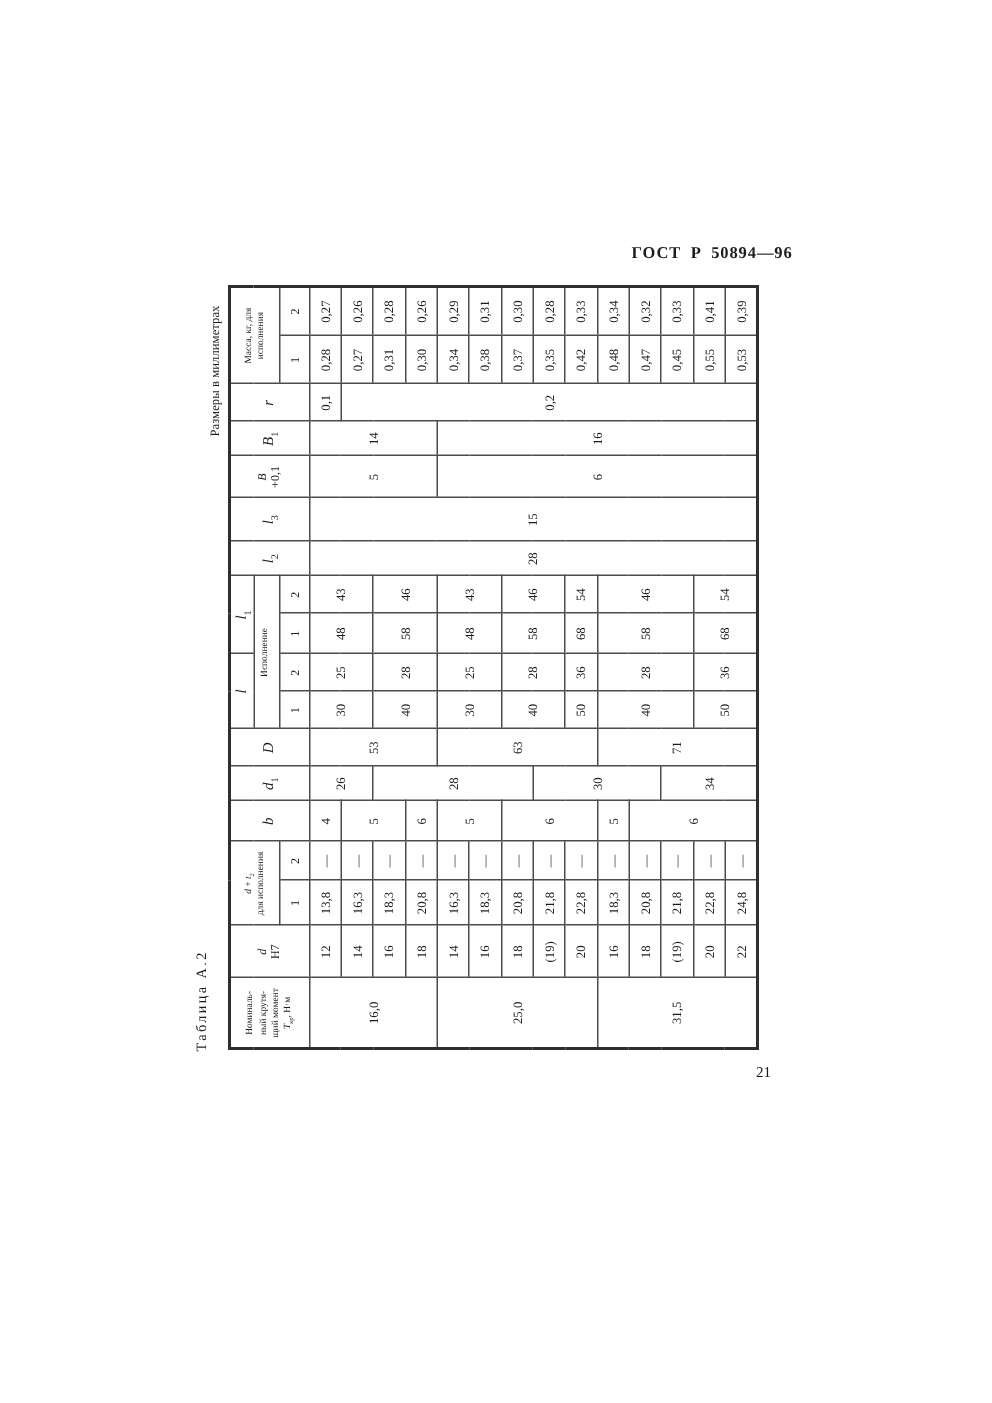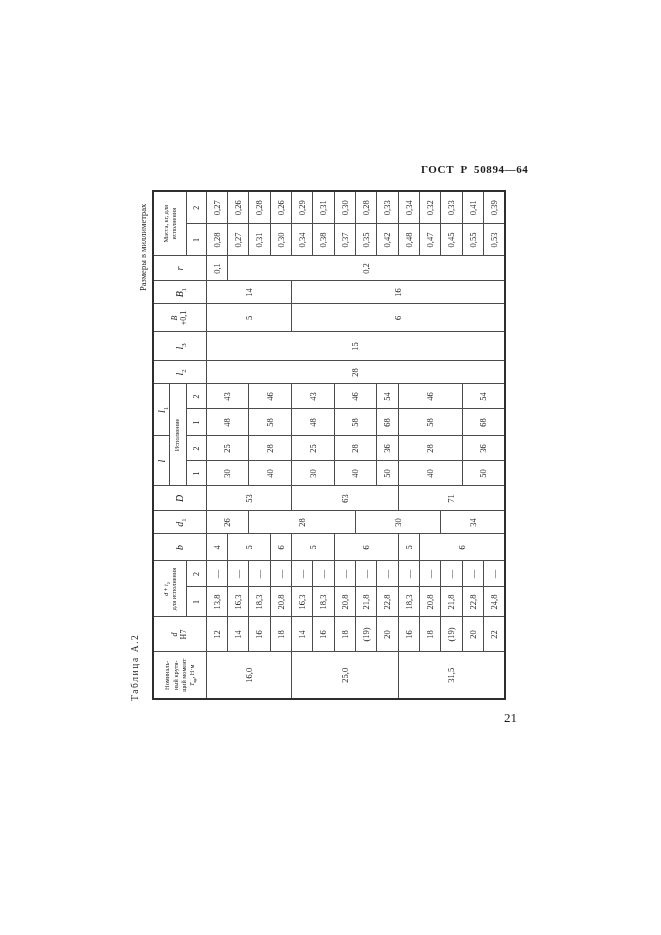--- a/index.html
+++ b/index.html
@@ -3,21 +3,21 @@
 <meta charset="utf-8">
 <style>
   html,body{margin:0;padding:0;background:#ffffff;}
   .page{position:relative;width:661px;height:935px;background:#ffffff;overflow:hidden;
         font-family:"Liberation Serif",serif;color:#1c1c1c;}
   .doc-header{position:absolute;left:421px;top:163px;font-size:11px;font-weight:bold;
         letter-spacing:0.6px;word-spacing:3px;white-space:nowrap;}
   .vtext{position:absolute;transform-origin:0 0;transform:rotate(-90deg);white-space:nowrap;}
   .units{left:138px;top:291px;font-size:8.5px;}
   .caption{left:130px;top:701px;font-size:9.5px;letter-spacing:1.6px;}
-  .pagenum{position:absolute;left:504px;top:710px;font-size:13px;}
+  .pagenum{position:absolute;left:504px;top:710px;font-size:10px;}
   .tablewrap{position:absolute;left:152px;top:188px;width:354px;height:512px;}
   .tablerot{position:absolute;left:0;top:0;width:512px;height:354px;
         transform-origin:0 0;transform:rotate(-90deg) translateX(-512px);}
   table.dims{border-collapse:collapse;table-layout:fixed;width:510px;height:354px;
         border:2px solid #2e2e2e;}
   table.dims td,table.dims th{border:1px solid #4c4c4c;padding:0;text-align:center;
         vertical-align:middle;font-weight:normal;overflow:hidden;}
   table.dims td{font-size:8.5px;}
   tbody tr{height:21px;}
   .h-sym{font-size:10px;}
@@ -25,21 +25,21 @@
   .h-small{font-size:6.3px;line-height:1.3;}
   .h-digit{font-size:8px;}
   table.dims i{font-style:italic;}
   table.dims sub{font-size:0.68em;line-height:0;}
 </style>
 </head>
 <body>
 
 <div class="page">
 
-  <div class="doc-header">ГОСТ Р 50894—64</div>
+  <div class="doc-header">ГОСТ Р 50894—96</div>
 
   <div class="vtext units">Размеры в миллиметрах</div>
 
   <div class="vtext caption">Таблица А.2</div>
 
   <div class="tablewrap">
     <div class="tablerot">
       <table class="dims">
           <colgroup>
             <col style="width: 47px;">

